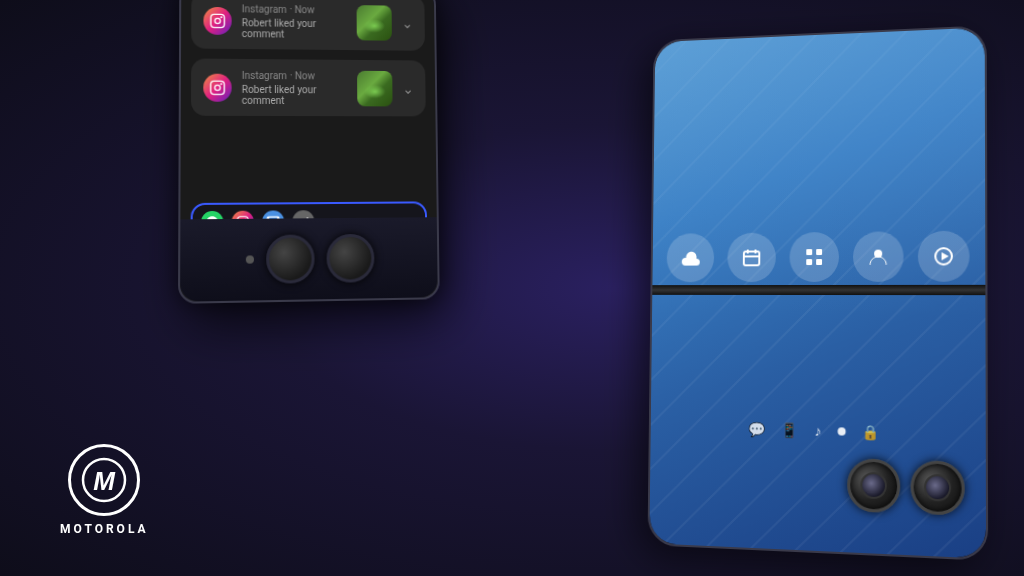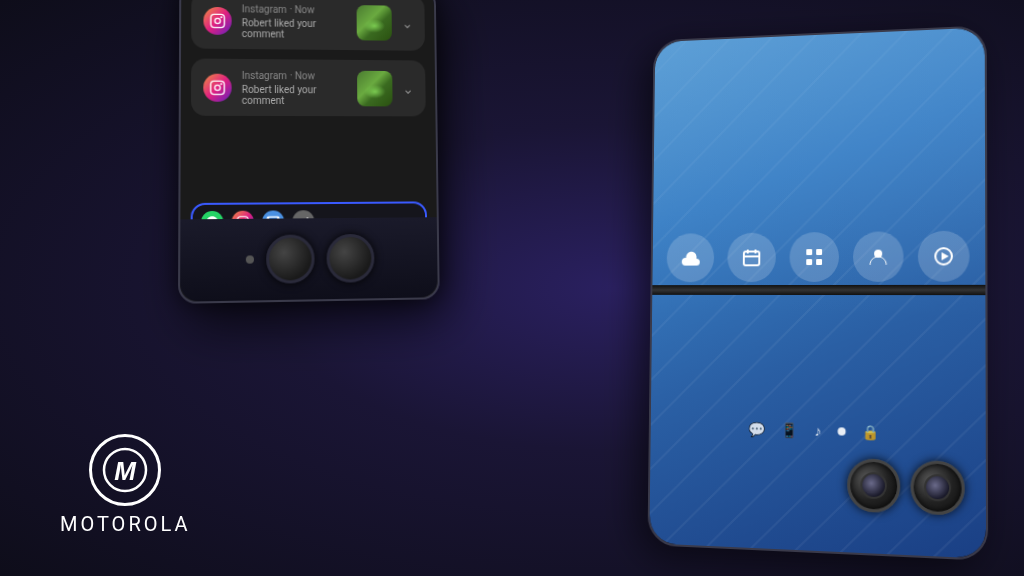--- a/index.html
+++ b/index.html
@@ -27,22 +27,22 @@
       width: 72px;
       height: 72px;
       border-radius: 50%;
       border: 3px solid white;
       display: flex;
       align-items: center;
       justify-content: center;
       background: transparent;
     }
     .moto-text {
-      font-size: 20px;
-      font-weight: 400;
+      font-size: 12px;
+      font-weight: 700;
       color: white;
       letter-spacing: 3px;
       text-transform: uppercase;
     }
 
     
     .phone-back {
       position: absolute;
       right: 40px;
       top: 30px;

